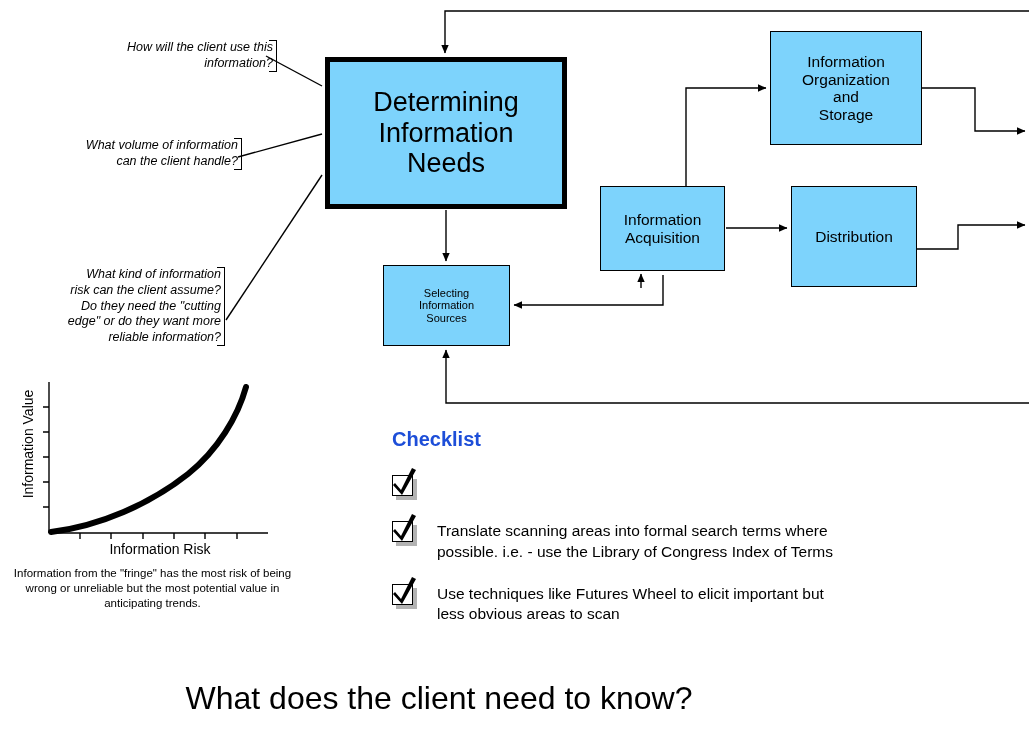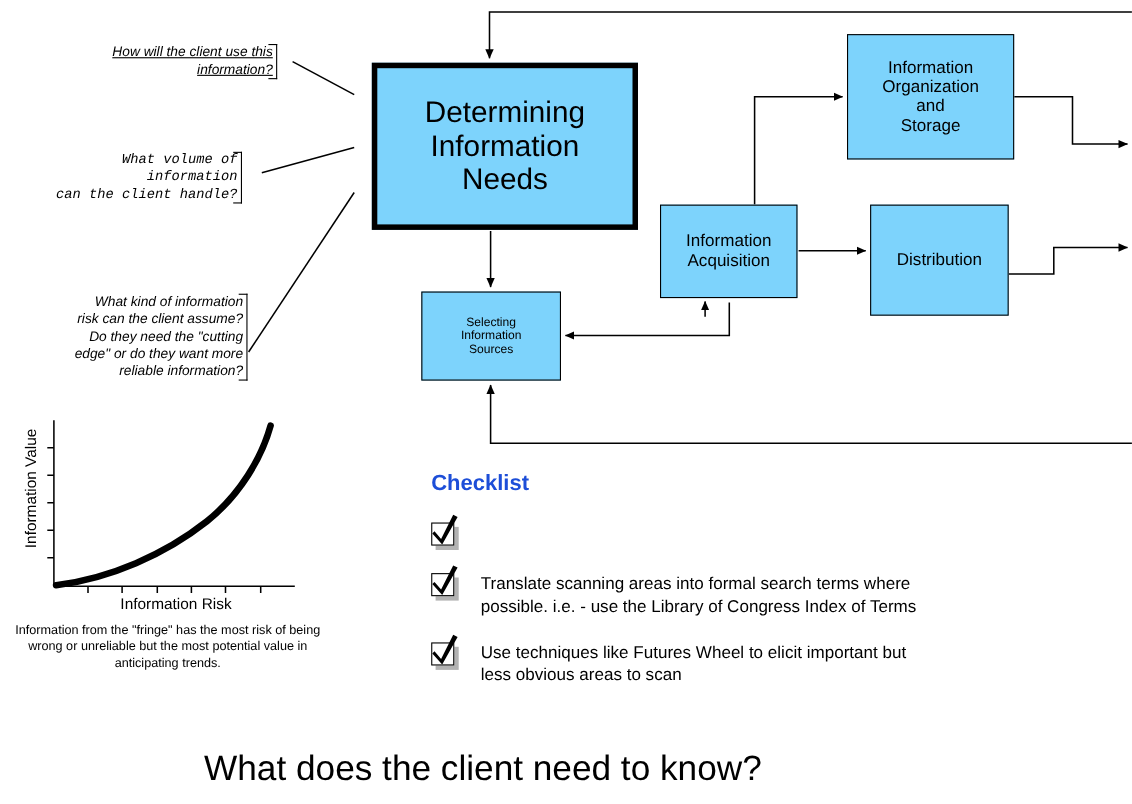--- a/index.html
+++ b/index.html
@@ -33,21 +33,21 @@
     align-items: center;
     justify-content: center;
     text-align: center;
     line-height: 1.13;
     color: #000000;
     z-index: 5;
   }
   .box .box-text { white-space: pre-line; display: block; }
 
   #box-determining {
-    left: 338px; top: 57px; width: 242px; height: 152px;
+    left: 325px; top: 57px; width: 242px; height: 152px;
     border: 5px solid #000000;
     font-size: 27px;
   }
   #box-infoorg {
     left: 770px; top: 31px; width: 152px; height: 114px;
     font-size: 15.5px;
   }
   #box-infoacq {
     left: 600px; top: 186px; width: 125px; height: 85px;
     font-size: 15.5px;
@@ -75,22 +75,22 @@
     z-index: 6;
   }
   .callout::after {
     content: "";
     position: absolute;
     right: 0; top: 0; bottom: 0;
     width: 7px;
     border: 1px solid #000000;
     border-left: none;
   }
-  #callout-use      { left: 80px;  top: 40px;  width: 172px; text-decoration: underline; }
-  #callout-volume   { left: 38px;  top: 138px; width: 182px; font-family: Liberation Mono, monospace; }
+  #callout-use      { left: 105px;  top: 40px;  width: 172px; }
+  #callout-volume   { left: 60px;  top: 138px; width: 182px; }
   #callout-risk     { left: 60px;  top: 267px; width: 165px; }
 
   
   #chart {
     position: absolute;
     left: 10px; top: 378px; width: 285px; height: 215px;
     z-index: 4;
   }
   #chart svg { position: absolute; left: 0; top: 0; }
   .chart-axis-label {

